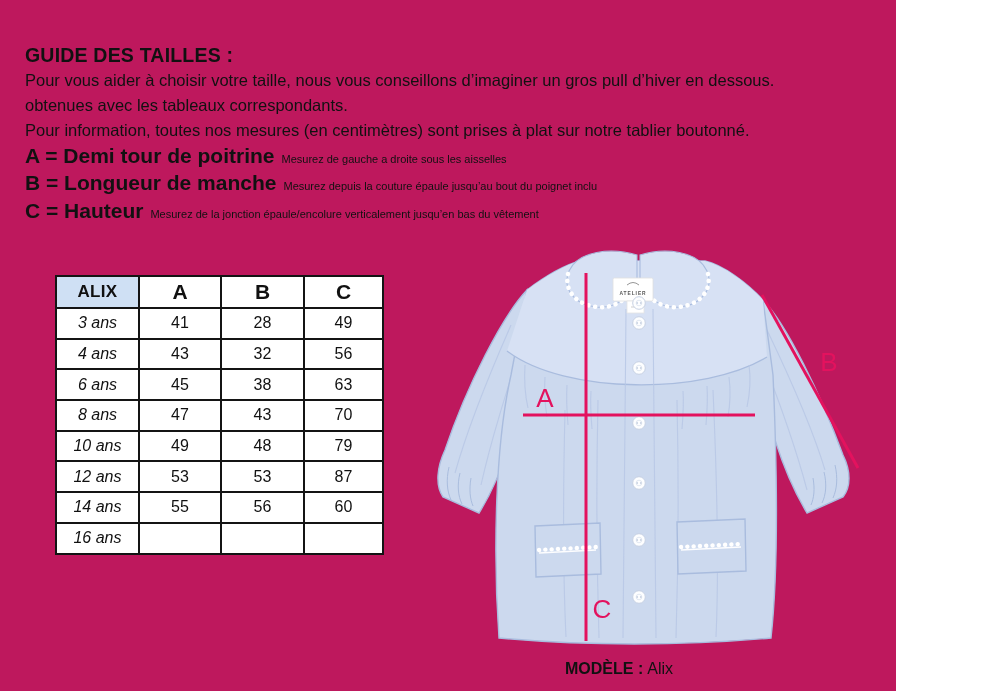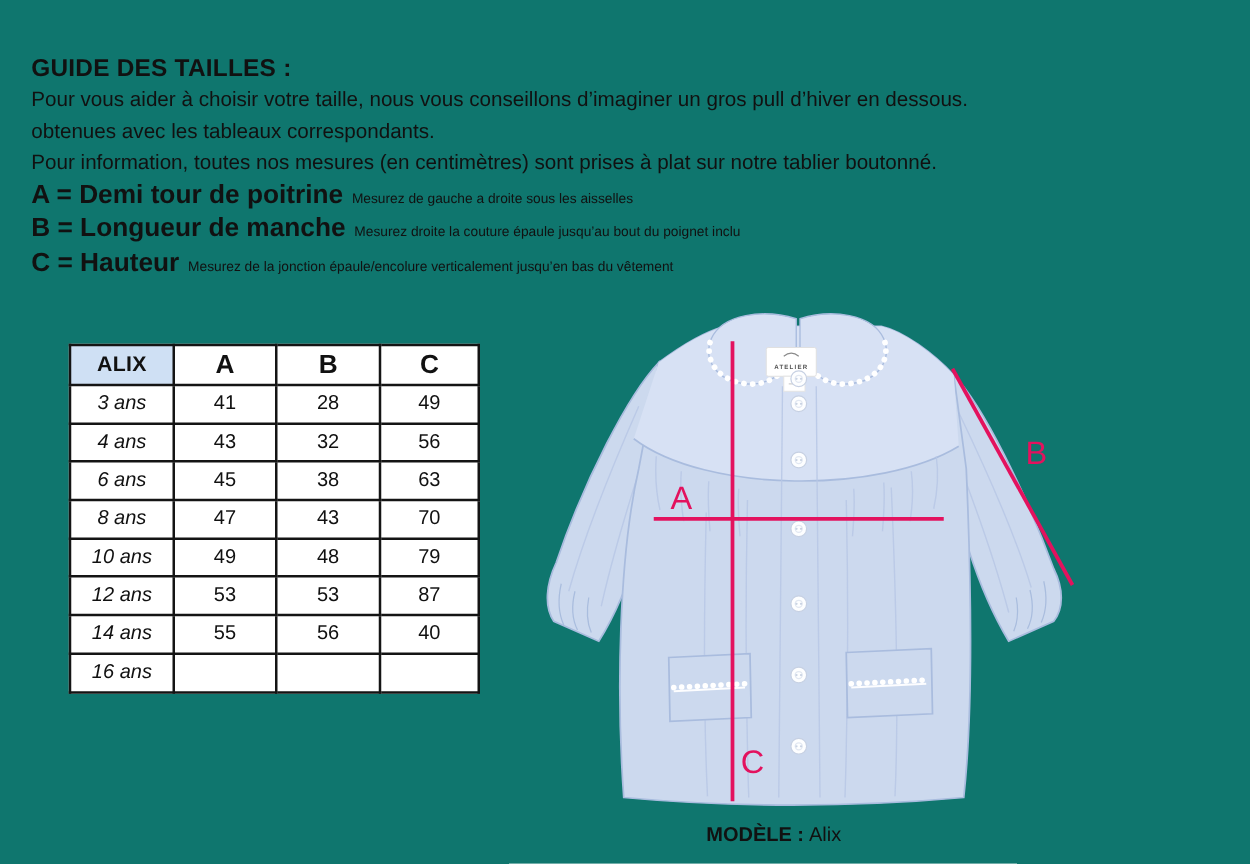--- a/index.html
+++ b/index.html
@@ -6,21 +6,21 @@
     --measure:#e3125e;
     --fabric:#ccd9ee;
     --fabric-light:#d7e1f4;
     --fabric-line:#a9bcde;
     --fold:#b7c7e5;
     --header-bg:#cfe0f4;
     --ink:#111;
   }
   html,body{margin:0;padding:0;background:#fff;}
   .page{
-    position:relative;width:1000px;height:691px;background:#0f766e;overflow:hidden;
+    position:relative;width:896px;height:691px;background:#be185d;overflow:hidden;
     font-family:"Liberation Sans", sans-serif;color:var(--ink);
   }
   
   .textblock{position:absolute;left:25px;top:42px;width:970px;}
   .title{font-size:19.5px;font-weight:bold;line-height:26px;letter-spacing:.2px;margin:0;}
   .line{font-size:16.5px;line-height:25.2px;white-space:nowrap;}
   .def-line{font-size:16.5px;line-height:24.6px;white-space:nowrap;}
   .def-label{font-weight:bold;font-size:21px;}
   .def-desc{font-size:11px;margin-left:7px;}
   
@@ -70,21 +70,21 @@
 
   <section class="textblock">
     <h1 class="title">GUIDE DES TAILLES :</h1>
     <div id="introLines">
         <div class="line">Pour vous aider à choisir votre taille, nous vous conseillons d’imaginer un gros pull d’hiver en dessous.</div>
         <div class="line">obtenues avec les tableaux correspondants.</div>
         <div class="line">Pour information, toutes nos mesures (en centimètres) sont prises à plat sur notre tablier boutonné.</div>
       </div>
     <div id="defLines">
         <div class="def-line"><span class="def-label">A = Demi tour de poitrine</span><span class="def-desc">Mesurez de gauche a droite sous les aisselles</span></div>
-        <div class="def-line"><span class="def-label">B = Longueur de manche</span><span class="def-desc">Mesurez droite la couture épaule jusqu’au bout du poignet inclu</span></div>
+        <div class="def-line"><span class="def-label">B = Longueur de manche</span><span class="def-desc">Mesurez depuis la couture épaule jusqu’au bout du poignet inclu</span></div>
         <div class="def-line"><span class="def-label">C = Hauteur</span><span class="def-desc">Mesurez de la jonction épaule/encolure verticalement jusqu’en bas du vêtement</span></div>
       </div>
   </section>
 
   <table class="size-table">
     <colgroup>
       <col class="c-model">
         <col class="c-a">
         <col class="c-b">
         <col class="c-c">
@@ -131,21 +131,21 @@
         <tr>
           <td class="size-cell">12 ans</td>
           <td class="val-cell">53</td>
           <td class="val-cell">53</td>
           <td class="val-cell">87</td>
         </tr>
         <tr>
           <td class="size-cell">14 ans</td>
           <td class="val-cell">55</td>
           <td class="val-cell">56</td>
-          <td class="val-cell">40</td>
+          <td class="val-cell">60</td>
         </tr>
         <tr>
           <td class="size-cell">16 ans</td>
           <td class="val-cell"></td>
           <td class="val-cell"></td>
           <td class="val-cell"></td>
         </tr>
       </tbody>
   </table>
 

